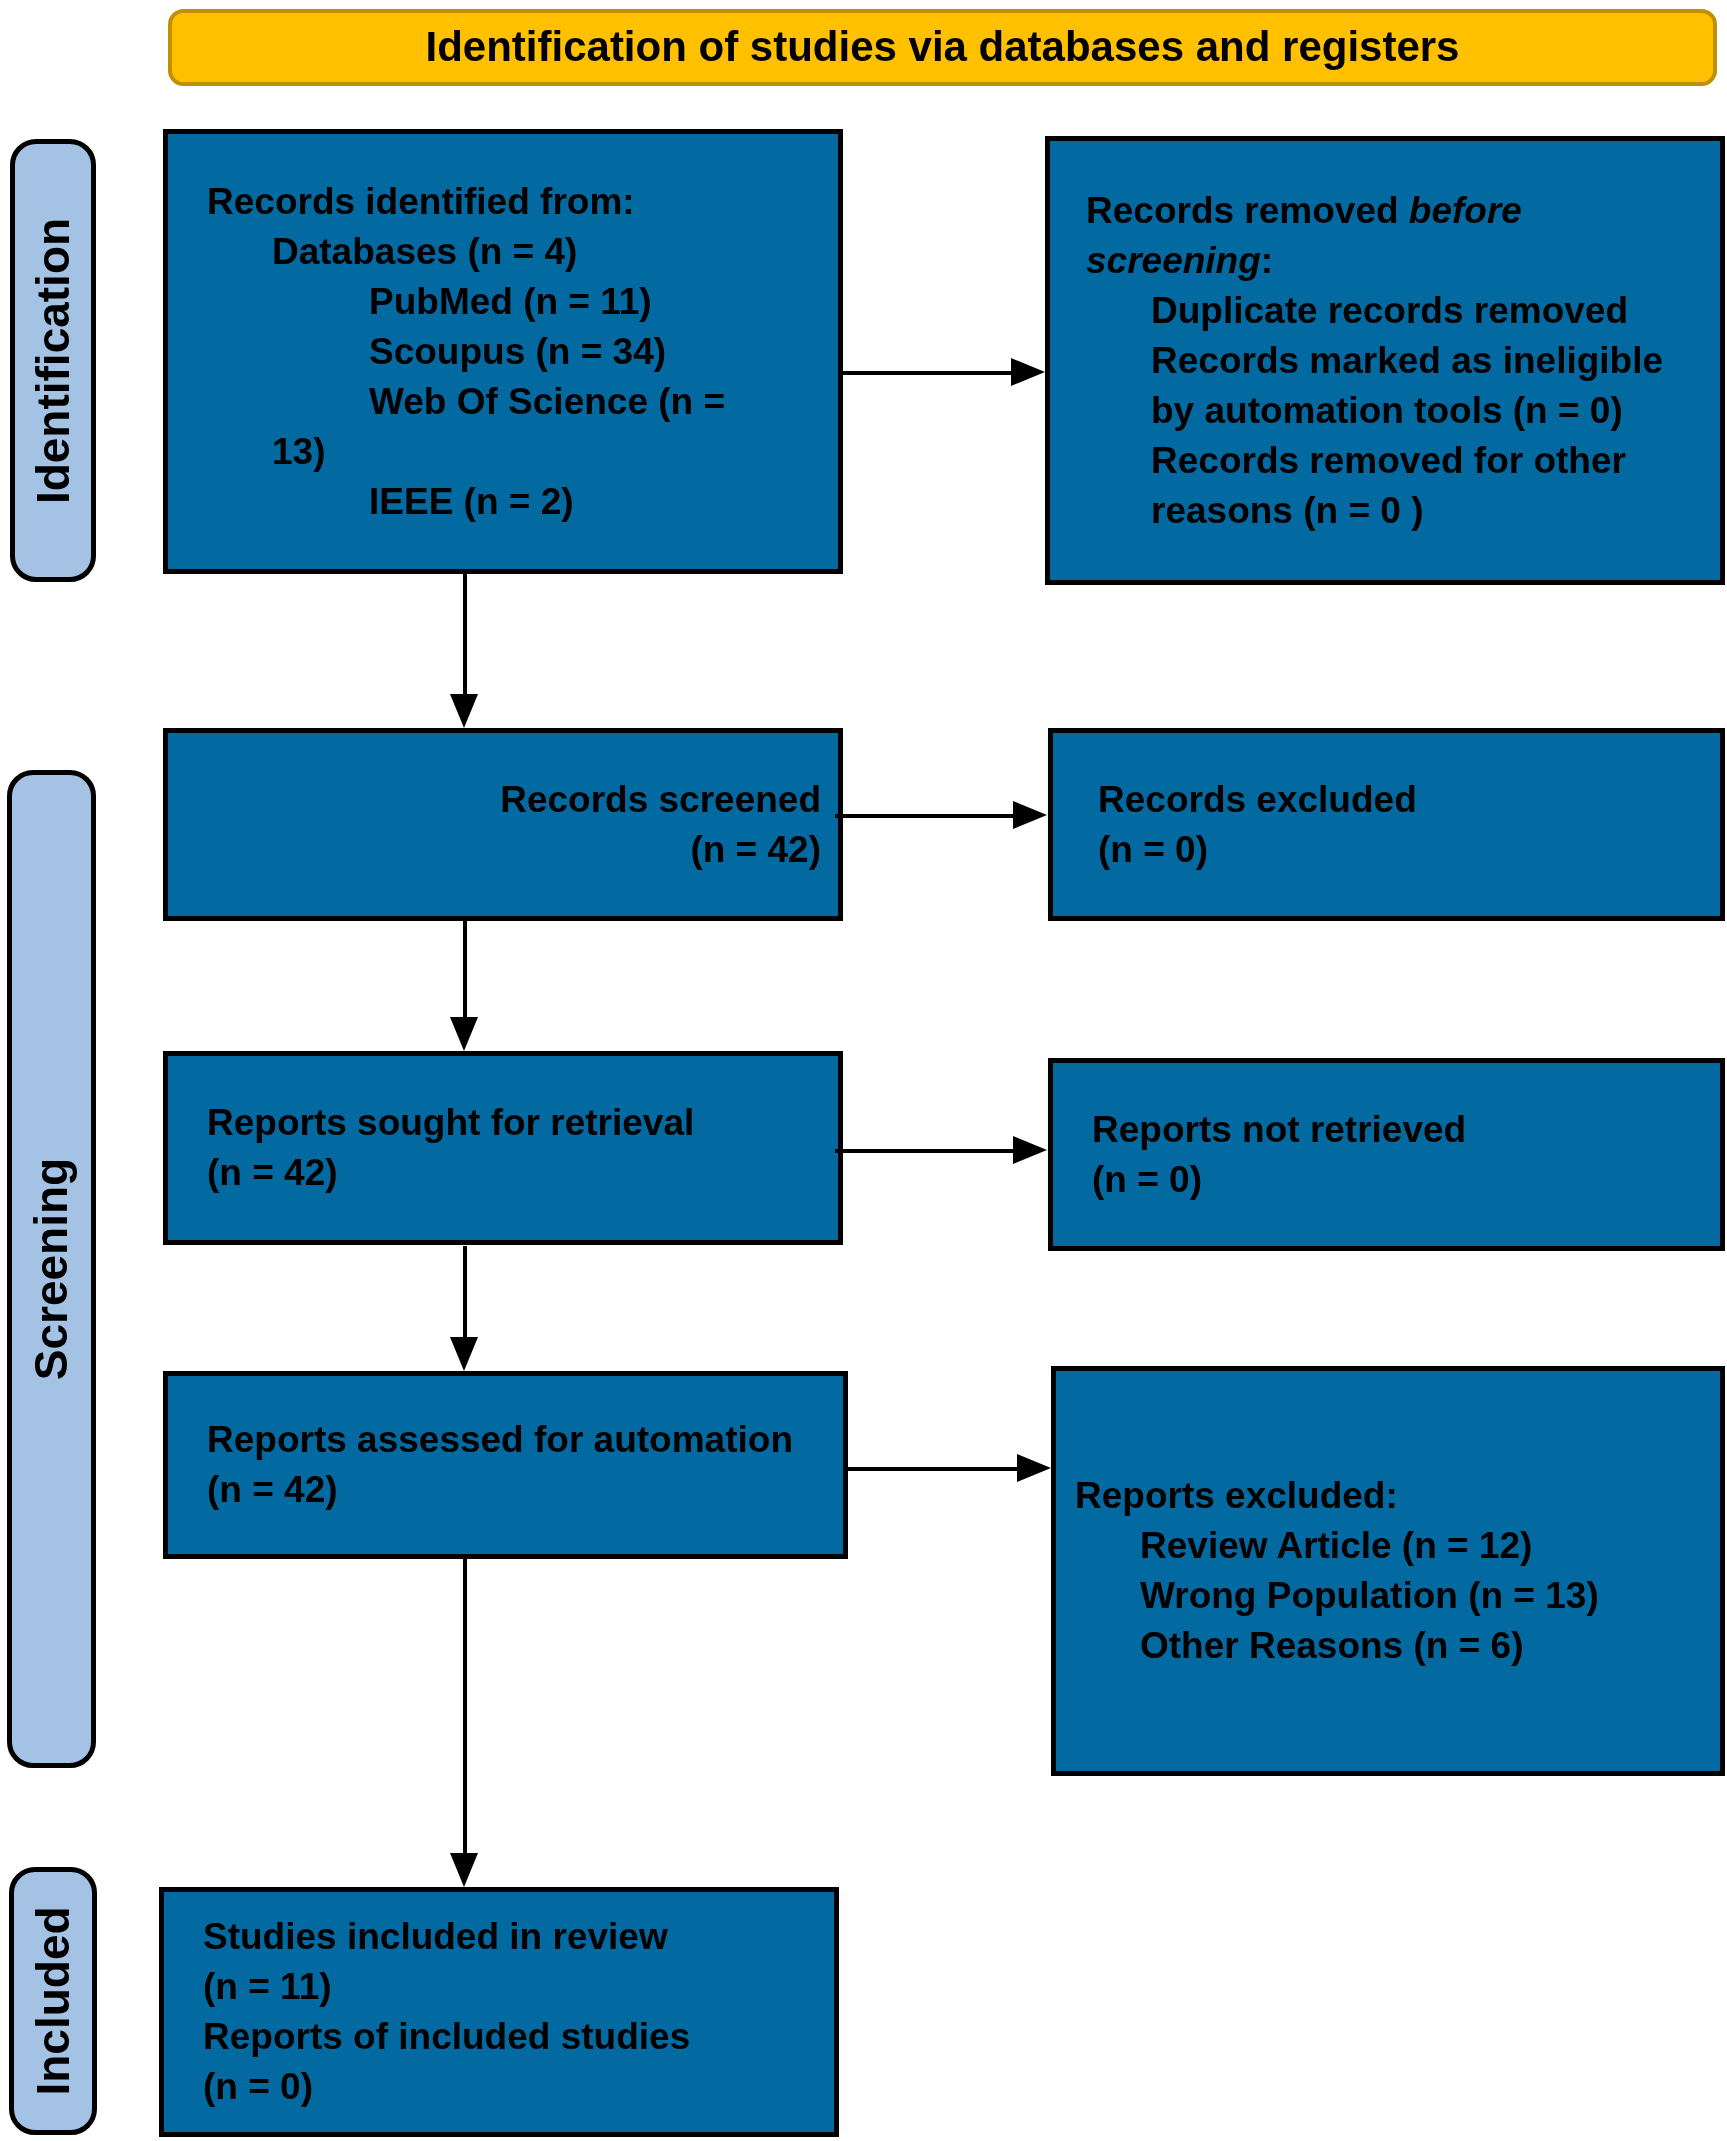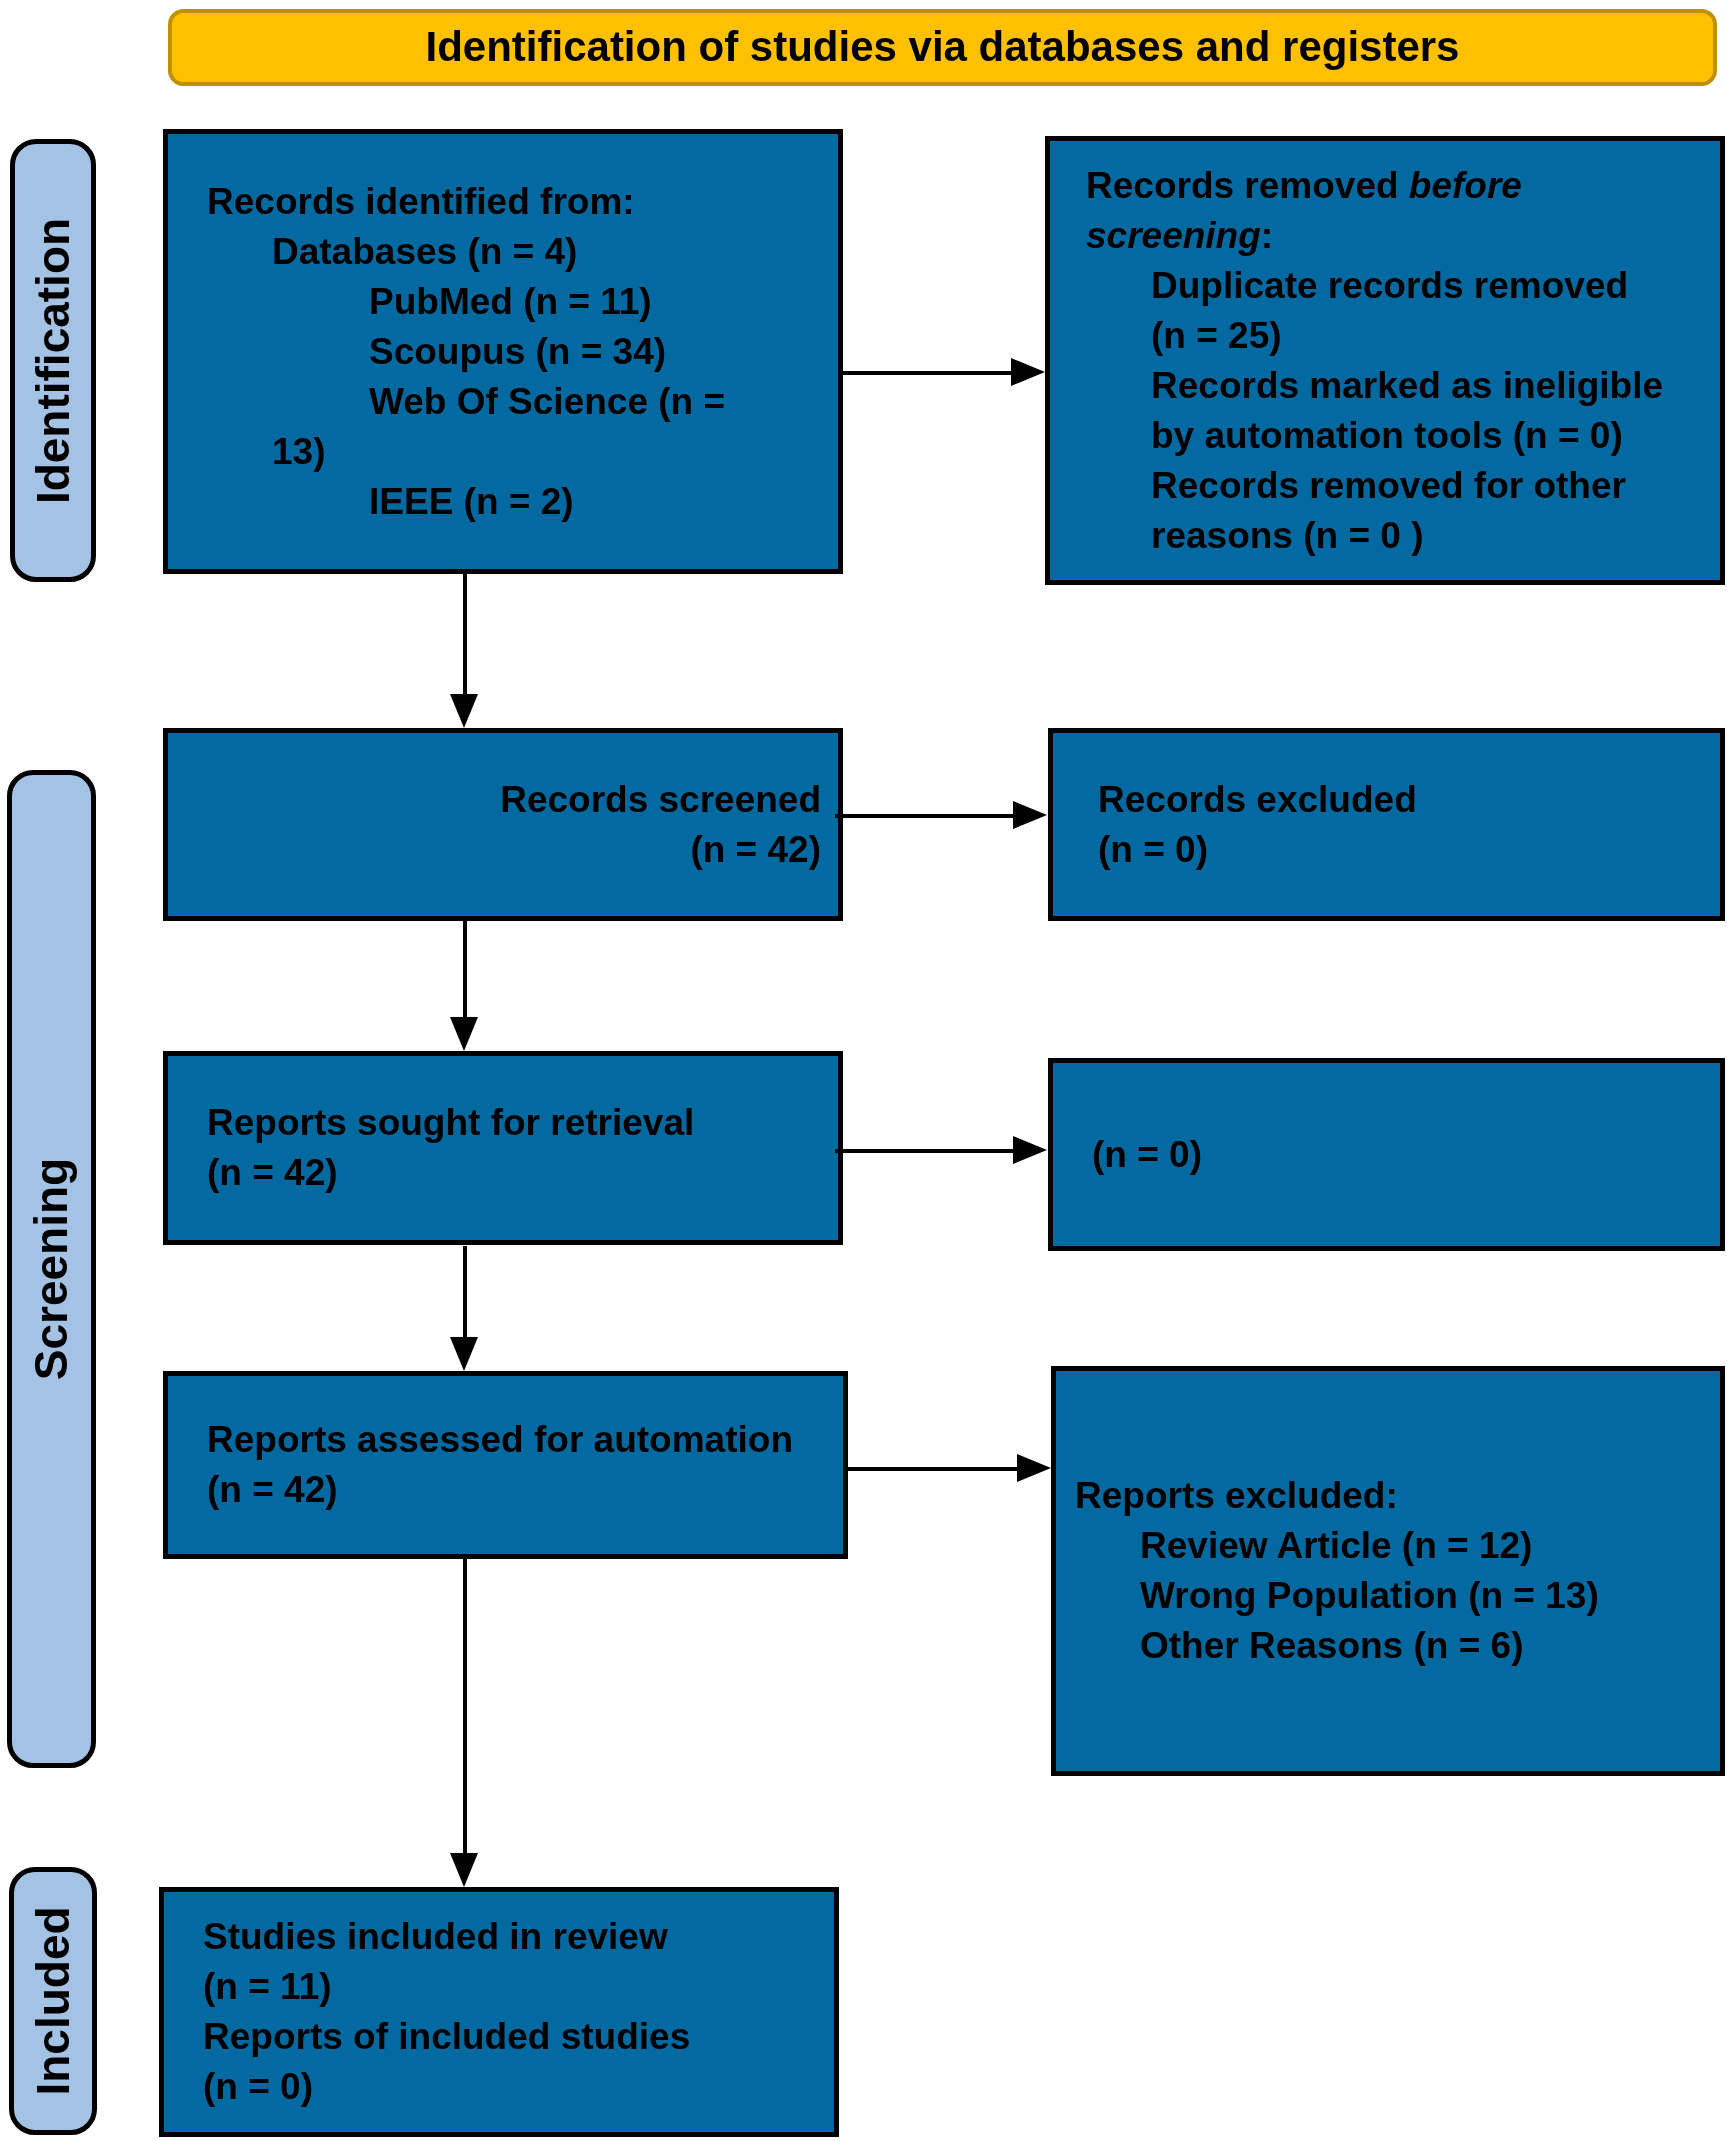--- a/index.html
+++ b/index.html
@@ -103,21 +103,20 @@
     <div class="ln ind2">Scoupus (n = 34)</div>
     <div class="ln ind2">Web Of Science (n =</div>
     <div class="ln ind1">13)</div>
     <div class="ln ind2">IEEE (n = 2)</div>
   </div>
 
   <div class="abs fbox" style="left:1045px;top:136px;width:680px;height:449px;padding-left:36px;">
     <div class="ln"><span>Records removed </span><i>before</i></div>
     <div class="ln"><i>screening</i><span>:</span></div>
     <div class="ln ind1">Duplicate records removed</div>
-    <div class="ln ind1">(n = 25)</div>
     <div class="ln ind1">Records marked as ineligible</div>
     <div class="ln ind1">by automation tools (n = 0)</div>
     <div class="ln ind1">Records removed for other</div>
     <div class="ln ind1">reasons (n = 0 )</div>
   </div>
 
   <div class="abs fbox" style="left:163px;top:728px;width:680px;height:193px;text-align:right;">
     <div class="ln">Records screened</div>
     <div class="ln">(n = 42)</div>
   </div>
@@ -126,20 +125,21 @@
     <div class="ln">Records excluded</div>
     <div class="ln">(n = 0)</div>
   </div>
 
   <div class="abs fbox" style="left:163px;top:1051px;width:680px;height:194px;">
     <div class="ln">Reports sought for retrieval</div>
     <div class="ln">(n = 42)</div>
   </div>
 
   <div class="abs fbox" style="left:1048px;top:1058px;width:677px;height:193px;">
+    <div class="ln">Reports not retrieved</div>
     <div class="ln">(n = 0)</div>
   </div>
 
   <div class="abs fbox" style="left:163px;top:1371px;width:685px;height:188px;">
     <div class="ln">Reports assessed for automation</div>
     <div class="ln">(n = 42)</div>
   </div>
 
   <div class="abs fbox" style="left:1051px;top:1366px;width:674px;height:410px;padding-left:19px;">
     <div class="ln">Reports excluded:</div>

